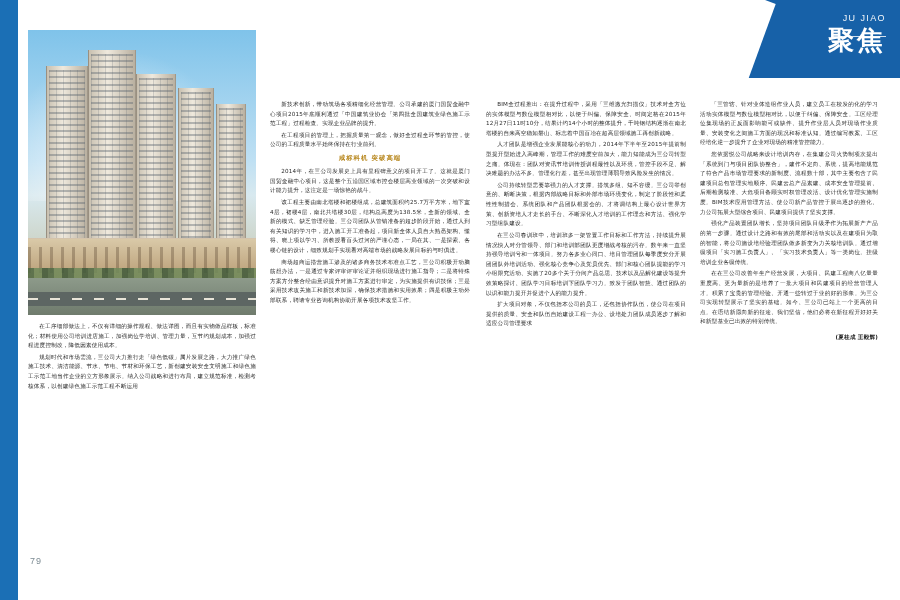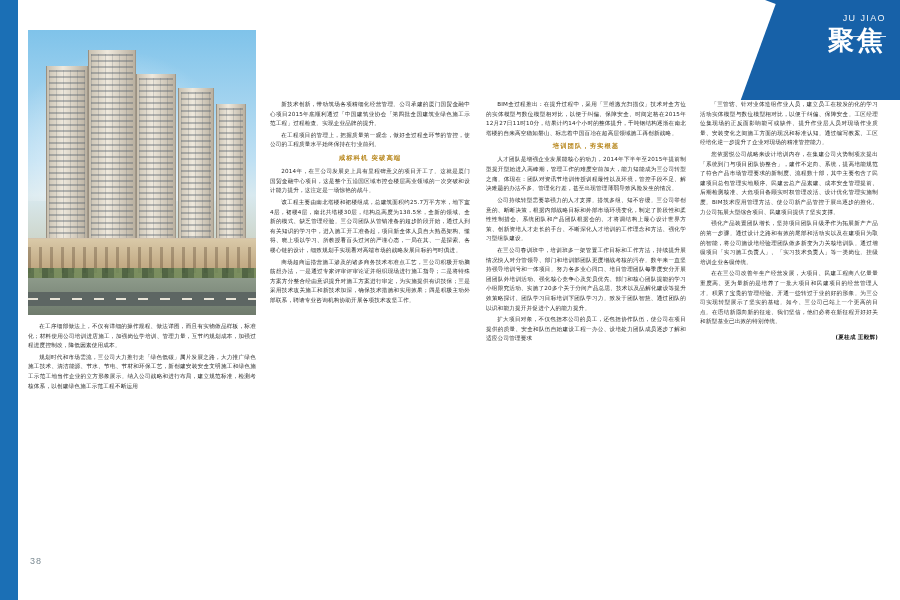--- a/index.html
+++ b/index.html
@@ -38,21 +38,21 @@
     height: 600px;
     background: #ffffff;
   }
 
   
   .banner {
     position: absolute;
     right: 0;
     top: 0;
     width: 185px;
-    height: 100px;
+    height: 78px;
     background: #1761a8;
     overflow: hidden;
   }
   .banner::before {
     content: "";
     position: absolute;
     left: -18px;
     top: -10px;
     width: 60px;
     height: 120px;
@@ -243,30 +243,29 @@
     <p>新技术创新，带动筑场各项精细化经营管理。公司承建的厦门国贸金融中心项目2015年底顺利通过「中国建筑业协会「第四批全国建筑业绿色施工示范工程」过程检查。实现企业品牌的提升。</p>
     <p>在工程项目的管理上，把握质量第一观念，做好全过程全环节的管控，使公司的工程质量水平始终保持在行业前列。</p>
     <span class="subhead">咸标科机 突破高端</span>
     <p>2014年，在三公司发展史上具有里程碑意义的项目开工了。这就是厦门国贸金融中心项目，这是整个五沿国区域市控会楼层高业领域的一次突破和设计能力提升，这注定是一场惊艳的战斗。</p>
     <p>该工程主要由南北塔楼和裙楼组成，总建筑面积约25.7万平方米，地下室4层，裙楼4层，南北共塔楼30层，结构总高度为138.5米，全新的领域、全新的模式、缺乏管理经验。三公司团队从管销准备的超步阶段开始，通过人到有关知识的学习中，进入施工开工准备起，项目新全体人员自大熟悉架构、懂得、晓上项以学习、所教授看百头过河的严谨心态，一局在其、一是探索、各楼心链的设计，细致规划手实现看对高端市场的战略发展目标的与时俱进。</p>
     <p>商场超商运搭营施工渗及的诸多商务技术布准点工艺，三公司积极开动脑筋想办法，一是通过专家评审评审论证并组织现场进行施工指导；二是将特殊方案方分整合经由意识提升对施工方案进行审定，为实施提供有识技保；三是采用技术攻关施工和新技术加深，确保技术措施和实用效果；四是积极主动外部联系，聘请专业咨询机构协助开展各项技术攻坚工作。</p>
   </div>
 
   <div class="col c3">
     <p>BIM全过程推出：在提升过程中，采用「三维激光扫描仪」技术对全方位的实体模型与数位模型相对比，以便于纠偏、保障安全、时间定格在2015年12月27日11时10分，结果计约14个小时的整体提升，千吨钢结构逐渐在南北塔楼的自来高空稳如磐山、标志着中国百冶在超高层领域施工再创新战略。</p>
-    <span class="subhead">培训团队，夯实根基</span>
     <p>人才团队是增强企业发展能核心的动力，2014年下半年至2015年提前制型提开型始进入高峰期，管理工作的难度空前加大，能力知能成为三公司转型之痛。体现在：团队对资讯节培训传授训程最性以及环境，管控手段不足、解决难题的办法不多。管理化行差，甚至出现管理薄弱导致风险发生的情况。</p>
     <p>公司持续转型需要靠强力的人才支撑。搭筑多组、知不容缓。三公司举创意的、断断决策，根据内部战略目标和外部市场环境变化，制定了阶段性和柔性性制措会、系统团队和产品团队根据会的、才将调结构上最心设计世界方策、创新资培人才走长的手台、不断深化人才培训的工作理念和方法、强化学习型组队建设。</p>
     <p>在三公司春训班中，培训班多一架管置工作目标和工作方法，持续提升展情况快人对分管领导、部门和培训部团队更度增战考核的污存。数年来一直坚持强导培训号和一体项目。努力各多业心同口、培目管理团队每季度安分开展团团队外培训活动、强化核心竞争心及党员优先、部门和核心团队提能的学习小组限究活动、实施了20多个关于分问产品总思、技术以及品解化建设等提升效策略探讨、团队学习目标培训下团队学习力。致发于团队智慧、通过团队的以识和能力提开并促进个人的能力提升。</p>
     <p>扩大项目对象，不仅包括本公司的员工，还包括协作队伍，使公司在项目提供的质量、安全和队伍自始建设工程一办公、设培处力团队成员逐步了解和适应公司管理要求</p>
   </div>
 
   <div class="col c4">
     <p>「三管辖、针对业体造组作业人员，建立员工在校发的化的学习活动实体模型与数位模型相对比，以便于纠偏、保障安全。工区经理位集现场的正反面影响能可或缺件、提升作业层人员对现场作业质量、安装变化之间施工方面的现况和标准认知。通过编写教案、工区经培化逆一步提升了企业对现场的精准管控能力。</p>
     <p>您依据悦公司战略来设计培训内存，在集建公司火势制项次提出「系统到门与项目团队协整合」，建作不定向、系统，提高培能规范了符合产品市场管理要求的新制度、流程数十部，其中主要包含了民建项目总包管理实地顺序、民建云总产品素建、成本安全管理提前、后期检测核准、大危项目备顾实时权管理改活、设计优化管理实施制度。BIM技术应用管理方法、使公司新产品管控于展出逐步的推化、力公司拓展大型综合项目、民建项目提供了坚实支撑。</p>
     <p>强化产品装置团队增长，坚持项目团队目级矛作为拓展新产产品的第一步骤。通过设计之路和有效的尾部和活动实以及在建项目为取的智能，将公司施设培经验理团队做多新变为力关核培训队。通过增级项目「实习施工负责人」、「实习技术负责人」等一类岗位。挂级培训企业各级传统。</p>
     <p>在在三公司改善年生产经营发展，大项目、民建工程商八亿量量重度高、更为量新的是培养了一批大项目和民建项目的经营管理人才。积累了宝贵的管理经验、开通一些转过于业的好的形象。为三公司实现转型展示了坚实的基础。如今、三公司已站上一个更高的目点。在语结新愿向新的征途、我们坚信，他们必将在新征程开好好关和新型基业已出效的特别传统。</p>
     <span class="sign">(夏桂成  王毅辉)</span>
   </div>
 
-  <div class="folio">38</div>
+  <div class="folio">79</div>
 
 </div>
 
 </body></html>

